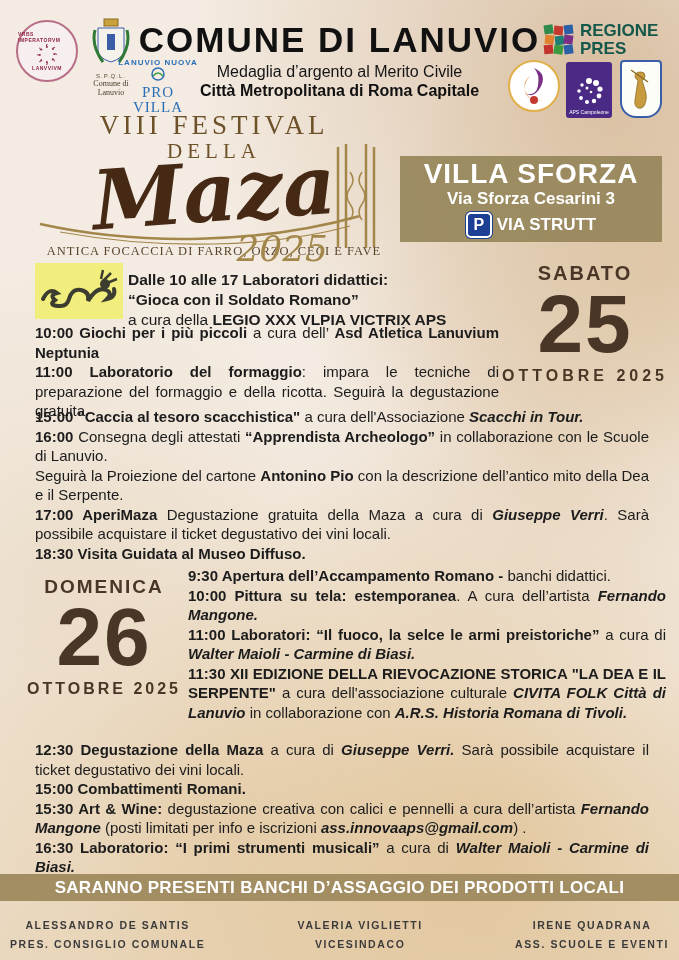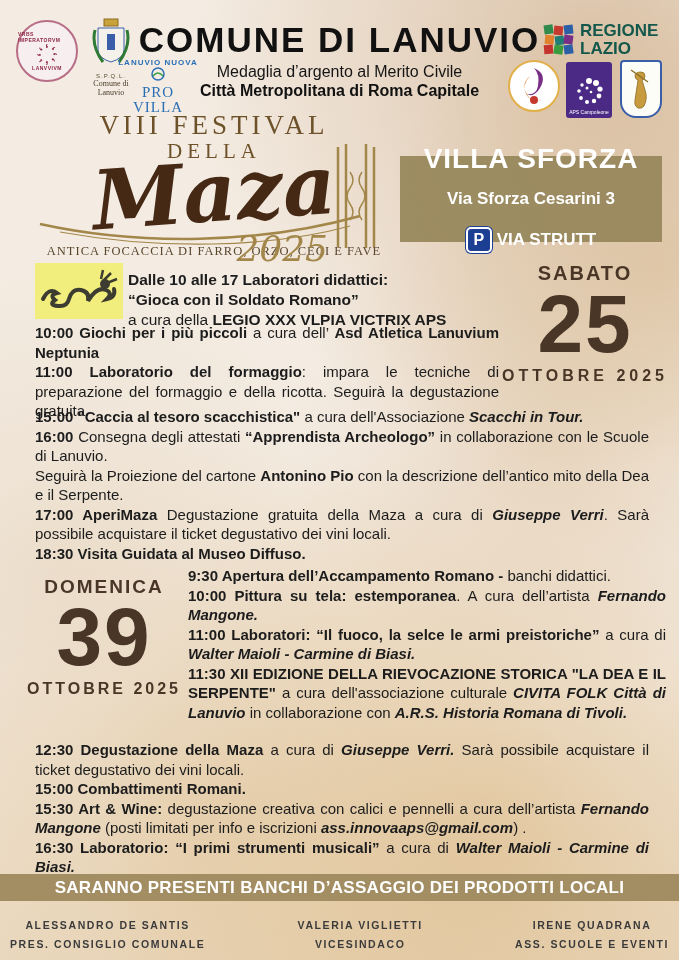--- a/index.html
+++ b/index.html
@@ -50,21 +50,21 @@
   .fest .l2{font-family:"Liberation Serif",serif;font-size:21px;letter-spacing:5px;margin-top:-2px;color:#6d5129;}
   .fest .script{font-family:"DejaVu Serif",serif;font-style:italic;font-size:82px;line-height:.9;
     color:#46291565;color:#462915;transform:rotate(-4deg);margin-top:-8px;font-weight:700;}
   .fest .tagline{font-family:"Liberation Serif",serif;font-size:12.5px;letter-spacing:1px;
     color:#59452c;margin-top:14px;}
   .swash{position:absolute;left:30px;top:206px;}
   .ornament{position:absolute;left:330px;top:142px;}
 
   
   .venue{left:400px;top:156px;width:262px;height:86px;background:rgba(151,134,90,.93);
-    color:#fff;text-align:center;display:flex;flex-direction:column;justify-content:center;gap:16px;}
+    color:#fff;text-align:center;display:flex;flex-direction:column;justify-content:center;gap:1px;}
   .venue .name{font-size:28px;font-weight:800;letter-spacing:1px;line-height:1;}
   .venue .addr{font-size:17px;font-weight:700;line-height:1.15;}
   .venue .park{display:flex;align-items:center;justify-content:center;gap:5px;margin-top:2px;}
   .pbox{width:22px;height:22px;background:#1c3f94;border:2px solid #fff;border-radius:5px;
     color:#fff;font-weight:800;font-size:16px;display:flex;align-items:center;justify-content:center;box-shadow:0 0 0 1px #1c3f94;}
   .venue .street{font-size:17px;font-weight:700;}
 
   
   .prog p{margin:0;font-size:15px;line-height:19.5px;color:#1c1c1c;text-align:justify;}
   .satintro{left:128px;top:261px;width:374px;margin-top:9px;}
@@ -131,21 +131,21 @@
       <rect x="2" y="11" width="9" height="9" fill="#e0812f" transform="rotate(5 6 15)"></rect>
       <rect x="12" y="12" width="9" height="9" fill="#1f7d74" transform="rotate(-7 16 16)"></rect>
       <rect x="21" y="11" width="9" height="9" fill="#7a2f86" transform="rotate(7 25 15)"></rect>
       <rect x="1" y="21" width="9" height="9" fill="#c4332e" transform="rotate(-5 5 25)"></rect>
       <rect x="11" y="21" width="9" height="9" fill="#3b9c3f" transform="rotate(8 15 25)"></rect>
       <rect x="21" y="21" width="9" height="9" fill="#2b5fa8" transform="rotate(-8 25 25)"></rect>
     </svg>
   </div>
   <div class="abs regione">
     <div>REGIONE</div>
-    <div>LAZIO</div>
+    <div>PRES</div>
   </div>
   <div class="abs innova">
     <svg width="52" height="52" viewBox="0 0 52 52">
       <circle cx="26" cy="26" r="25" fill="#fff" stroke="#e2b04a" stroke-width="2"></circle>
       <path d="M26 8 q14 6 6 20 q-6 10 -14 6 q10 2 12 -8 q2 -12 -4 -18Z" fill="#7a2f86"></path>
       <path d="M22 16 q-10 8 -2 20 q6 8 14 4 q-10 4 -16 -6 q-4 -10 4 -18Z" fill="#e0812f"></path>
       <circle cx="26" cy="40" r="4" fill="#c43a2e"></circle>
     </svg>
   </div>
   <div class="abs campoleone">
@@ -224,21 +224,21 @@
   <div class="abs prog satfull">
     <p><span class="b">15:00 "Caccia al tesoro scacchistica"</span><span> a cura dell'Associazione </span><span class="b i">Scacchi in Tour.</span></p>
     <p><span class="b">16:00</span><span> Consegna degli attestati </span><span class="b">“Apprendista Archeologo”</span><span> in collaborazione con le Scuole di Lanuvio.</span></p>
     <p><span>Seguirà la Proiezione del cartone </span><span class="b">Antonino Pio</span><span> con la descrizione dell’antico mito della Dea e il Serpente.</span></p>
     <p><span class="b">17:00 AperiMaza</span><span> Degustazione gratuita della Maza a cura di </span><span class="b i">Giuseppe Verri</span><span>. Sarà possibile acquistare il ticket degustativo dei vini locali.</span></p>
     <p><span class="b">18:30 Visita Guidata al Museo Diffuso.</span></p>
   </div>
 
   <div class="abs dateblk sun-date">
     <div class="day" style="font-size:19px">DOMENICA</div>
-    <div class="num">39</div>
+    <div class="num">26</div>
     <div class="my" style="letter-spacing:3px">OTTOBRE 2025</div>
   </div>
   <div class="abs prog suncol">
     <p><span class="b">9:30 Apertura dell’Accampamento Romano -</span><span> banchi didattici.</span></p>
     <p><span class="b">10:00 Pittura su tela: estemporanea</span><span>. A cura dell’artista </span><span class="b i">Fernando Mangone.</span></p>
     <p><span class="b">11:00 Laboratori: “Il fuoco, la selce le armi preistoriche”</span><span> a cura di </span><span class="b i">Walter Maioli  - Carmine di Biasi.</span></p>
     <p><span class="b">11:30 XII EDIZIONE DELLA RIEVOCAZIONE STORICA "LA DEA E IL SERPENTE"</span><span> a cura dell'associazione culturale </span><span class="b i">CIVITA FOLK Città di Lanuvio</span><span> in collaborazione con </span><span class="b i">A.R.S. Historia Romana di Tivoli.</span></p>
   </div>
   <div class="abs prog sunfull">
     <p><span class="b">12:30 Degustazione della Maza</span><span> a cura di </span><span class="b i">Giuseppe Verri.</span><span> Sarà possibile acquistare il ticket degustativo dei vini locali.</span></p>

